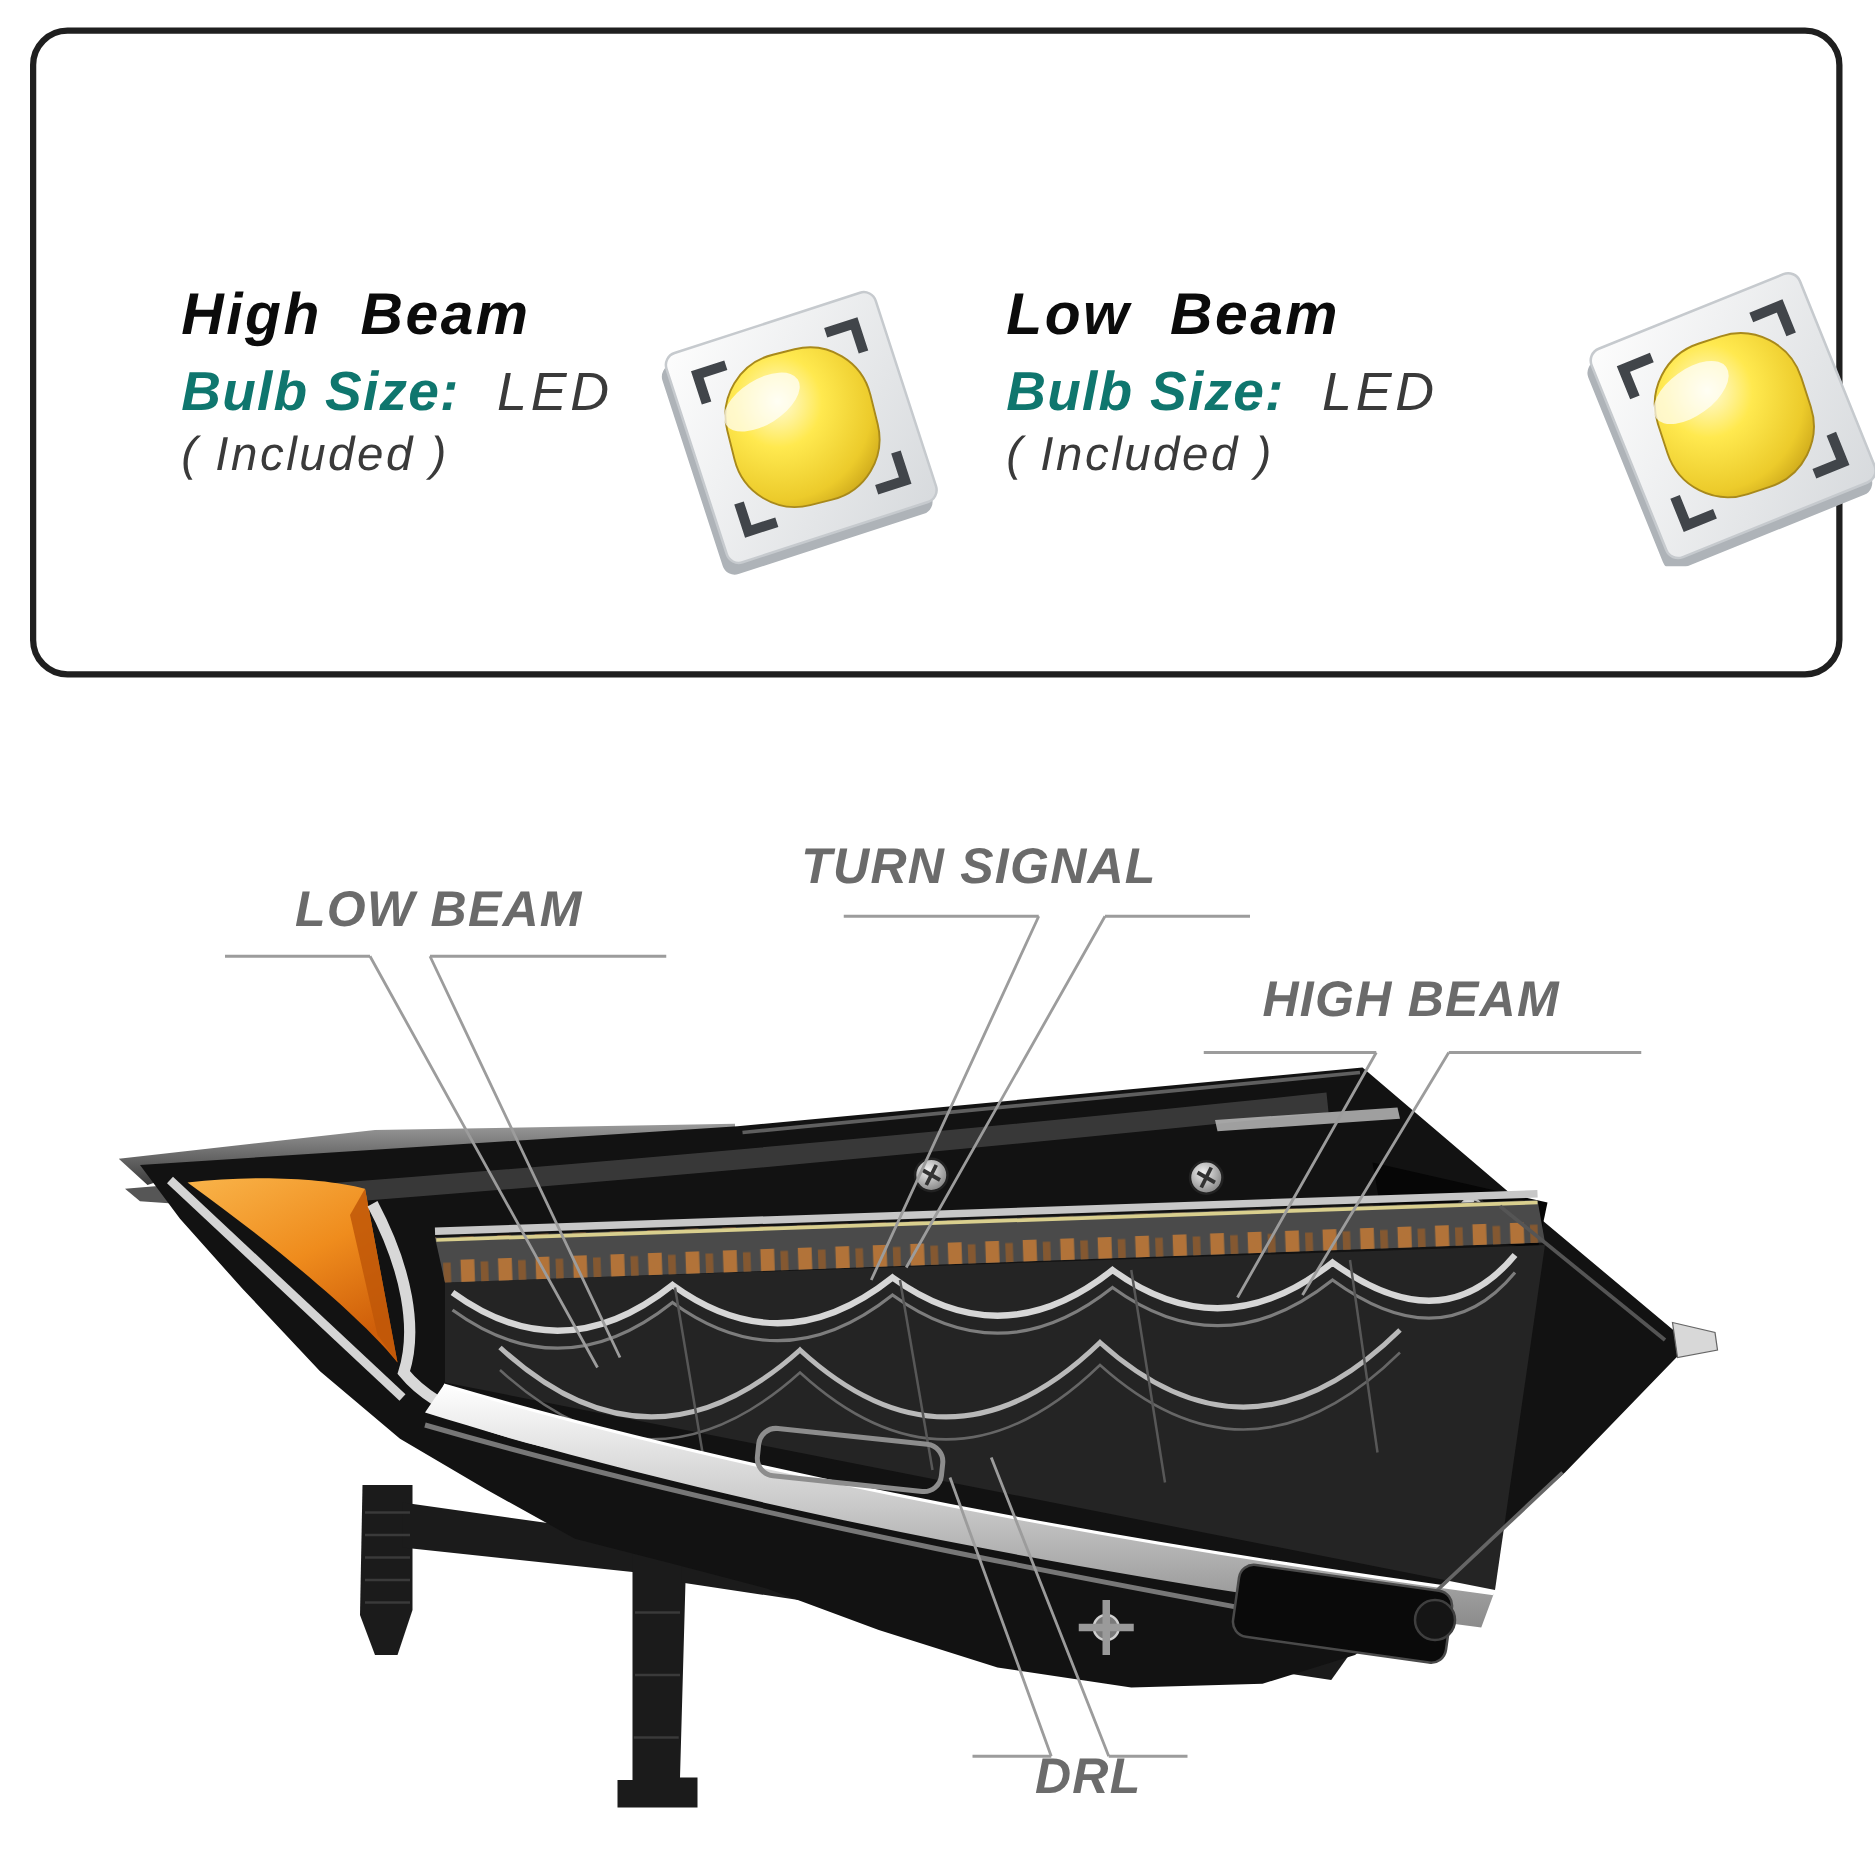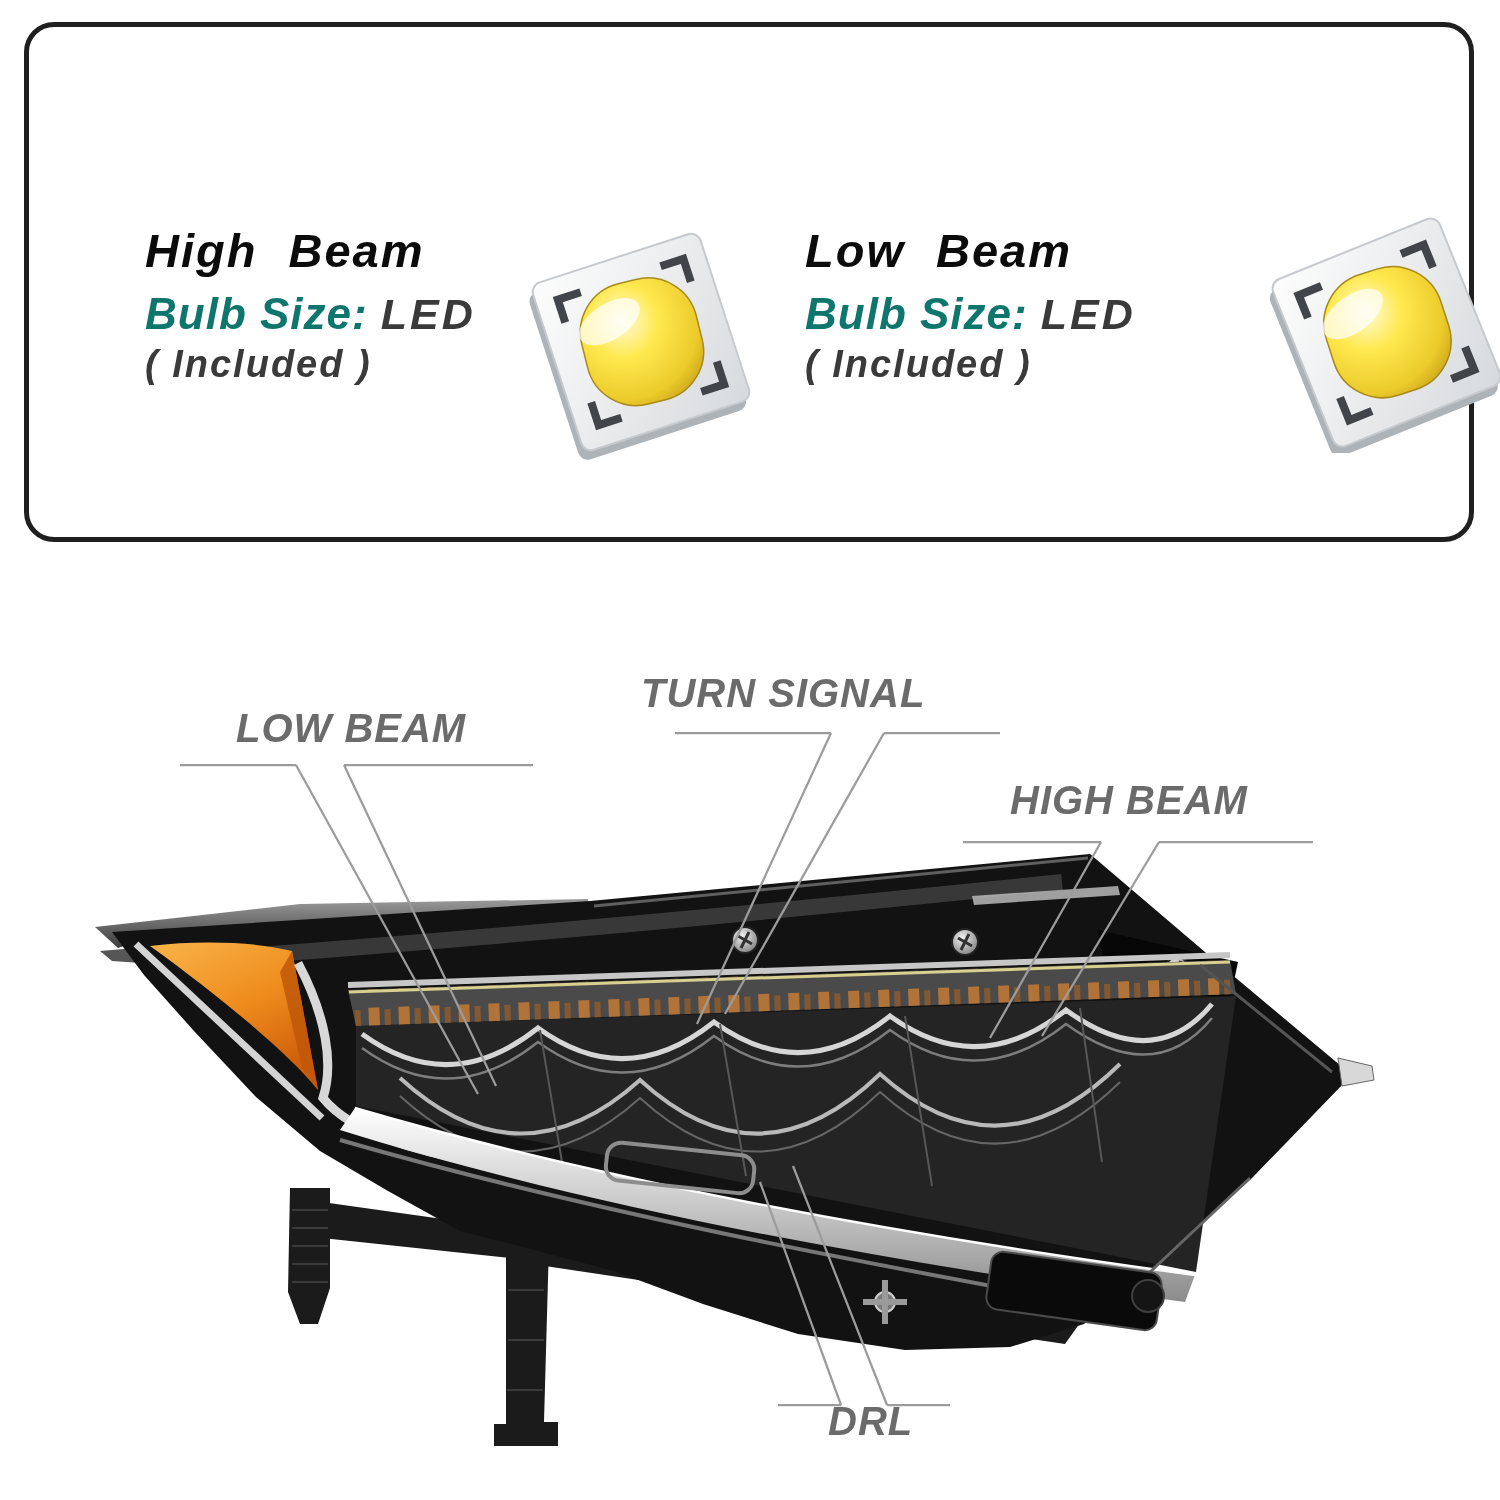--- a/index.html
+++ b/index.html
@@ -8,22 +8,22 @@
   
   .bulbs-panel{position:absolute;left:24px;top:22px;width:1450px;height:520px;
        border:5px solid #1f1f1f;border-radius:30px;box-sizing:border-box;background:#fff;}
   .bulb-item{position:absolute;top:0;width:520px;}
   .bulb-item.hb{left:116px;}
   .bulb-item.lb{left:776px;}
   .bulb-name{position:absolute;left:0;top:196px;font-size:47px;font-weight:800;font-style:italic;
        color:#0b0b0b;letter-spacing:2px;word-spacing:16px;white-space:nowrap;}
   .bulb-size-row{position:absolute;left:0;top:262px;white-space:nowrap;}
   .bulb-size-label{font-size:44px;font-weight:800;font-style:italic;color:#0f766e;letter-spacing:1px;}
-  .bulb-size-value{font-size:43px;font-weight:700;font-style:italic;color:#3a3a3a;margin-left:13px;letter-spacing:3px;text-align:right;}
-  .bulb-included{position:absolute;left:0;top:316px;font-size:38px;font-weight:700;font-style:italic;
+  .bulb-size-value{font-size:43px;font-weight:400;font-style:italic;color:#3a3a3a;margin-left:30px;letter-spacing:3px;text-align:right;}
+  .bulb-included{position:absolute;left:0;top:316px;font-size:38px;font-weight:400;font-style:italic;
        color:#3a3a3a;letter-spacing:2px;white-space:nowrap;}
   .panel-title{position:absolute;left:0;top:402px;width:100%;text-align:center;font-size:57px;
        font-weight:800;font-style:italic;color:#2b2b2b;letter-spacing:3px;white-space:nowrap;}
   .chip{position:absolute;}
   .chip.c1{left:495px;top:198px;}
   .chip.c2{left:1238px;top:186px;}
   
   .callout-label{position:absolute;font-size:40px;font-weight:800;font-style:italic;color:#6b6b6b;
        letter-spacing:1px;white-space:nowrap;}
   .lbl-low{left:236px;top:706px;}

